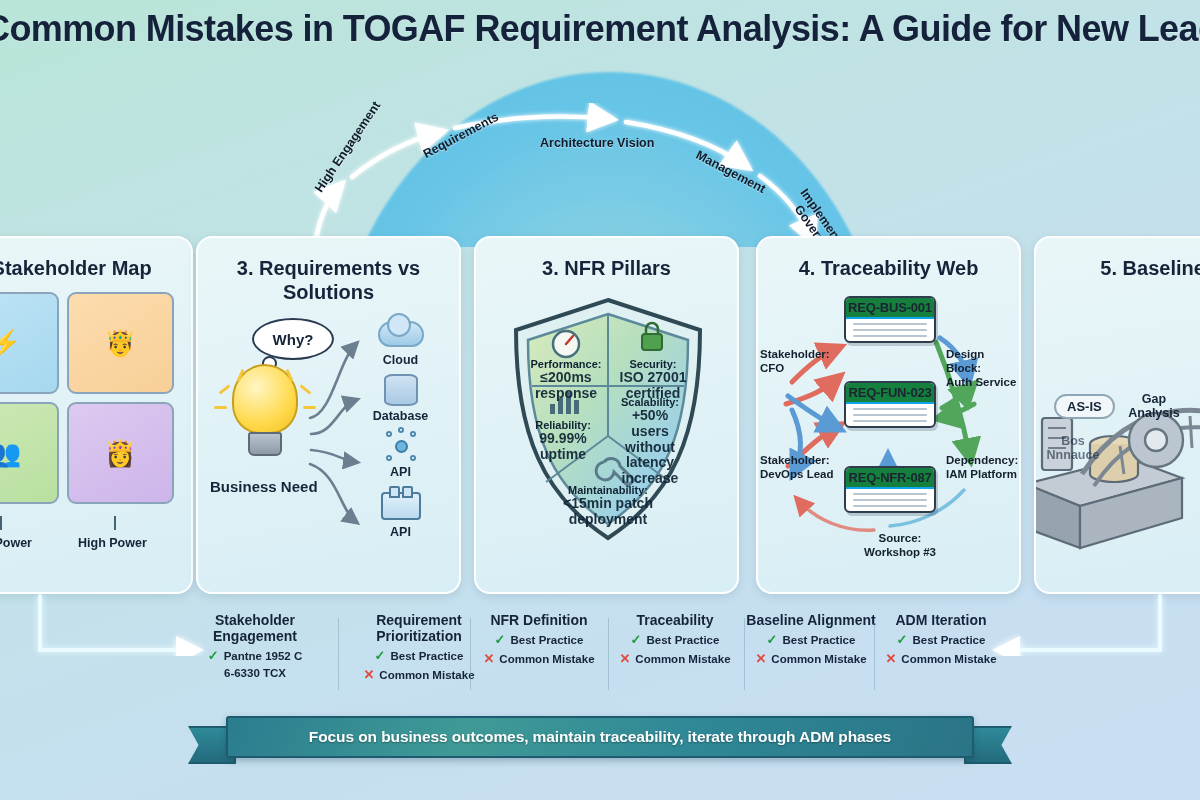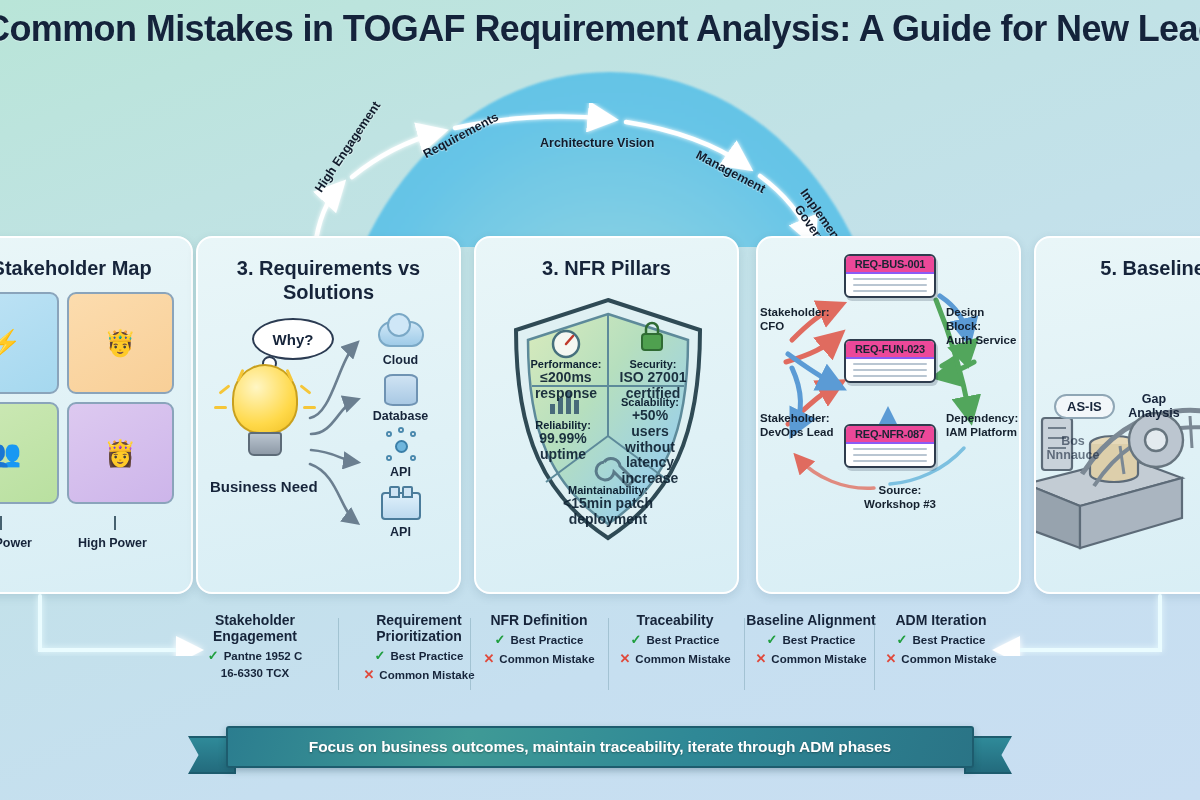--- a/index.html
+++ b/index.html
@@ -117,28 +117,28 @@
 
   
   .shield-wrap{ position:absolute; left:0; top:0; width:265px; height:276px; }
   .seg-t{ position:absolute; text-align:center; font-weight:bold; color:#0f2233; line-height:1.12; }
   .seg-t b{ display:block; font-size:11px; }
   .seg-t span{ display:block; font-size:14px; font-weight:bold; opacity:.92; }
 
   
   .req-box{ position:absolute; width:92px; background:#fff; border:2.5px solid #2e3c4d;
     border-radius:6px; box-shadow:2px 3px 0 rgba(40,60,80,.22); overflow:hidden; }
-  .req-box .hd{ background:#ec4899; border-bottom:2px solid #8b5cf6; font-size:11px;
+  .req-box .hd{ background:#15803d; border-bottom:2px solid #0ea5e9; font-size:13px;
     font-weight:bold; color:#1a2433; text-align:center; padding:2px 0; letter-spacing:-.2px; }
   .req-box .ln{ height:2px; background:#b9c6d2; margin:4px 7px; border-radius:1px; }
   .rb1{ left:86px; top:10px; } .rb2{ left:86px; top:95px; } .rb3{ left:86px; top:180px; }
   .node-t{ position:absolute; font-size:11.5px; font-weight:bold; color:#14202e; line-height:1.2; }
   .nt1{ left:2px; top:62px; } .nt2{ left:188px; top:62px; }
   .nt3{ left:2px; top:168px; } .nt4{ left:188px; top:168px; }
-  .nt5{ left:92px; top:240px; text-align:center; width:100px; }
+  .nt5{ left:92px; top:246px; text-align:center; width:100px; }
 
   
   .bridge-svg{ position:absolute; left:0; top:10px; }
   .tag{ position:absolute; background:#f2f7fa; border:2px solid #8fa6b5; border-radius:13px;
     padding:3px 11px; font-size:13px; font-weight:bold; color:#16243a; }
   .c5lab{ position:absolute; font-size:12.5px; font-weight:bold; color:#16243a;
     text-align:center; line-height:1.15; }
 
   
   .loops{ position:absolute; left:0; top:0; width:1200px; height:800px; pointer-events:none; }
@@ -147,21 +147,21 @@
   .legend{ position:absolute; left:0; top:612px; width:1200px; height:92px; display:flex; }
   .leg{ position:absolute; width:150px; text-align:center; }
   .leg h3{ font-size:14px; font-weight:bold; color:#16243a; line-height:1.16; }
   .leg .row{ display:flex; align-items:center; justify-content:center; gap:5px; margin-top:4px; }
   .leg .row span.tx{ font-size:11.5px; font-weight:bold; color:#16243a; }
   .ck{ color:#1f9e3e; font-size:13px; font-weight:bold; }
   .xm{ color:#e0483a; font-size:13px; font-weight:bold; }
   .leg-sep{ position:absolute; top:6px; width:1px; height:72px; background:rgba(120,160,175,.45); }
 
   
-  .banner{ position:absolute; left:188px; top:716px; width:824px; height:48px;margin-top:10px; }
+  .banner{ position:absolute; left:188px; top:716px; width:824px; height:48px; }
   .bn-main{ position:absolute; left:38px; top:0; width:748px; height:42px;
     background:linear-gradient(110deg,#2b7d8f 0%, #3f9a96 32%, #2f8896 62%, #2a7486 100%);
     border:2px solid #1d5c6e; border-radius:3px;
     display:flex; align-items:center; justify-content:center;
     box-shadow:0 3px 7px rgba(20,60,75,.3);
   }
   .bn-main span{ font-size:15.5px; font-weight:bold; color:#fff; letter-spacing:-.1px;
     text-shadow:0 1px 2px rgba(0,0,0,.35); white-space:nowrap; }
   .bn-tail{ position:absolute; top:10px; width:48px; height:38px;
     background:linear-gradient(180deg,#2f8a99,#236b7d); border:2px solid #1d5c6e; }
@@ -342,20 +342,21 @@
         </div>
         <div class="seg-t" style="left:80px; top:198px; width:104px;">
           <b>Maintainability:</b>
           <span>&lt;15min patch deployment</span>
         </div>
       </div>
     </div>
   </div>
 
   <div class="card c4">
+    <h2>4. Traceability Web</h2>
     <div class="card-body">
       <svg style="position:absolute;left:0;top:0" width="265" height="276">
         <defs>
           <marker id="ar" markerWidth="6" markerHeight="6" refX="4" refY="3" orient="auto">
             <path d="M0,0 L6,3 L0,6 z" fill="#e06b5f"></path>
             </marker>
           <marker id="ab" markerWidth="6" markerHeight="6" refX="4" refY="3" orient="auto">
             <path d="M0,0 L6,3 L0,6 z" fill="#5b9bd5"></path>
             </marker>
           <marker id="ag" markerWidth="6" markerHeight="6" refX="4" refY="3" orient="auto">
@@ -470,21 +471,21 @@
 </svg>
 
 <div class="legend">
   <div class="leg" style="left:180px">
     <h3>Stakeholder Engagement</h3>
     <div class="row">
       <span class="ck">✓</span>
       <span class="tx">Pantne 1952 C</span>
     </div>
     <div class="row">
-      <span class="tx">16-6330 TCX</span>
+      <span class="tx">6-6330 TCX</span>
     </div>
   </div>
 
   <div class="leg-sep" style="left:338px"></div>
   <div class="leg" style="left:344px">
     <h3>Requirement Prioritization</h3>
     <div class="row">
       <span class="ck">✓</span>
       <span class="tx">Best Practice</span>
     </div>

